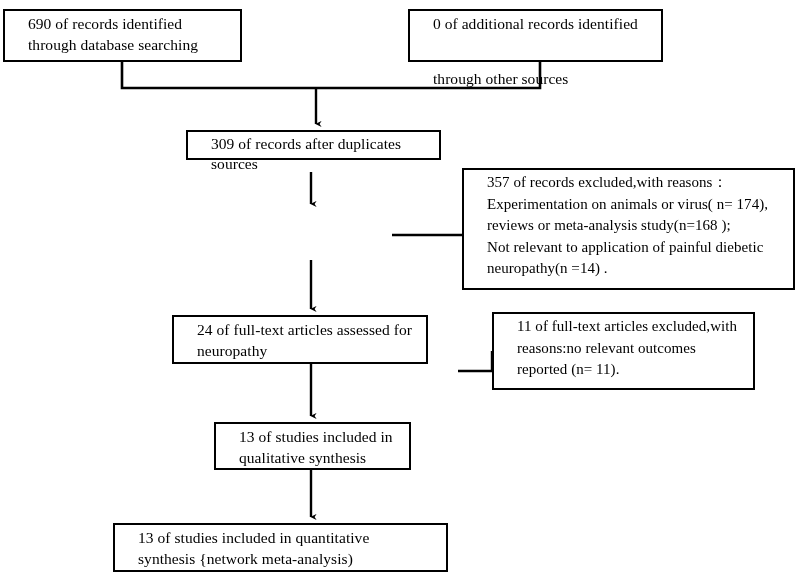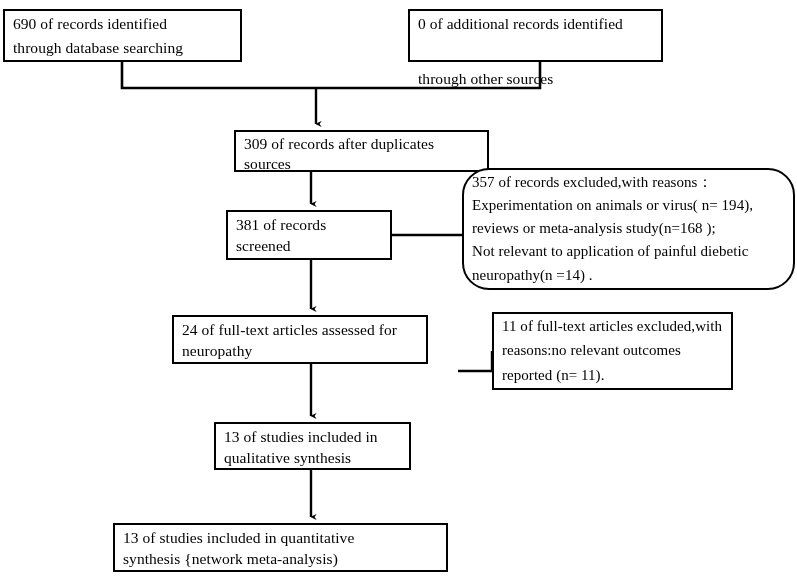--- a/index.html
+++ b/index.html
@@ -24,22 +24,22 @@
     pointer-events: none;
   }
   .node {
     position: absolute;
     box-sizing: border-box;
     border: 2px solid #000000;
     background: #ffffff;
     color: #000000;
     display: flex;
     flex-direction: column;
-    justify-content: space-between;
-    padding: 2px 8px;
+    justify-content: flex-start;
+    padding: 2px 23px;
     z-index: 2;
   }
   .node .line {
     display: block;
     white-space: pre;
     font-size: 15.5px;
     line-height: 21px;
     letter-spacing: 0.05px;
   }
   .node.tight .line { line-height: 20px; }
@@ -79,44 +79,40 @@
   <div class="node" style="left: 3px; top: 9px; width: 239px; height: 53px; border-color: rgb(0, 0, 0); color: rgb(0, 0, 0);">
     <span class="line">690 of records identified</span>
     <span class="line">through database searching</span>
   </div>
 
   <div class="node" style="left: 408px; top: 9px; width: 255px; height: 53px; border-color: rgb(0, 0, 0); color: rgb(0, 0, 0); gap: 34px;">
     <span class="line">0 of additional records identified</span>
     <span class="line">through other sources</span>
   </div>
 
-  <div class="node tight" style="left: 186px; top: 130px; width: 255px; height: 42px; border-color: rgb(0, 0, 0); color: rgb(0, 0, 0); margin-left: 48px;">
+  <div class="node tight" style="left: 186px; top: 130px; width: 255px; height: 30px; border-color: rgb(0, 0, 0); color: rgb(0, 0, 0);">
     <span class="line">309 of records after duplicates</span>
     <span class="line">sources</span>
   </div>
 
-  <div class="node" style="left: 226px; top: 210px; width: 166px; height: 50px; border-color: rgb(0, 0, 0); color: rgb(0, 0, 0);">
-    <span class="line">381 of records</span>
-    <span class="line">screened</span>
-  </div>
 
-  <div class="node dense" style="left: 462px; top: 168px; width: 333px; height: 122px; border-color: rgb(0, 0, 0); color: rgb(0, 0, 0); border-radius: 27px;">
+  <div class="node dense" style="left: 462px; top: 168px; width: 333px; height: 122px; border-color: rgb(0, 0, 0); color: rgb(0, 0, 0);">
     <span class="line">357 of records excluded,with reasons：</span>
-    <span class="line">Experimentation on animals or virus( n= 194),</span>
+    <span class="line">Experimentation on animals or virus( n= 174),</span>
     <span class="line">reviews or meta-analysis study(n=168 );</span>
     <span class="line">Not relevant to application of painful diebetic</span>
     <span class="line">neuropathy(n =14) .</span>
   </div>
 
   <div class="node" style="left: 172px; top: 315px; width: 256px; height: 49px; border-color: rgb(0, 0, 0); color: rgb(0, 0, 0);">
     <span class="line">24 of full-text articles assessed for</span>
     <span class="line">neuropathy</span>
   </div>
 
-  <div class="node dense" style="left: 492px; top: 312px; width: 241px; height: 78px; border-color: rgb(0, 0, 0); color: rgb(0, 0, 0);">
+  <div class="node dense" style="left: 492px; top: 312px; width: 263px; height: 78px; border-color: rgb(0, 0, 0); color: rgb(0, 0, 0);">
     <span class="line">11 of full-text articles excluded,with</span>
     <span class="line">reasons:no relevant outcomes</span>
     <span class="line">reported (n= 11).</span>
   </div>
 
   <div class="node" style="left: 214px; top: 422px; width: 197px; height: 48px; border-color: rgb(0, 0, 0); color: rgb(0, 0, 0);">
     <span class="line">13 of studies included in</span>
     <span class="line">qualitative synthesis</span>
   </div>
 

